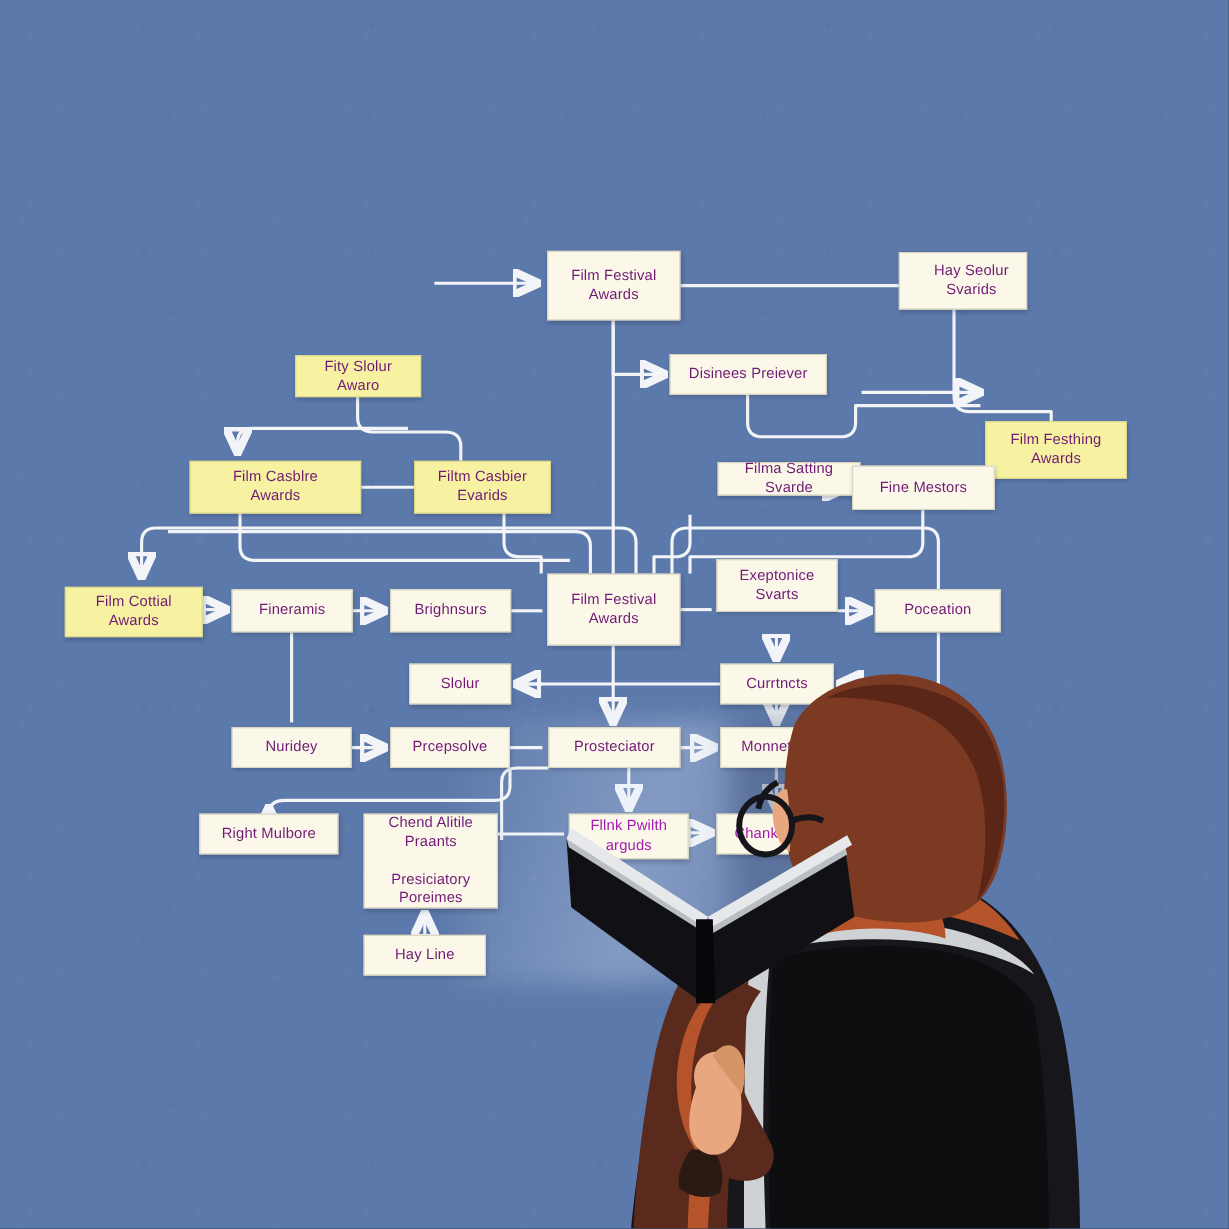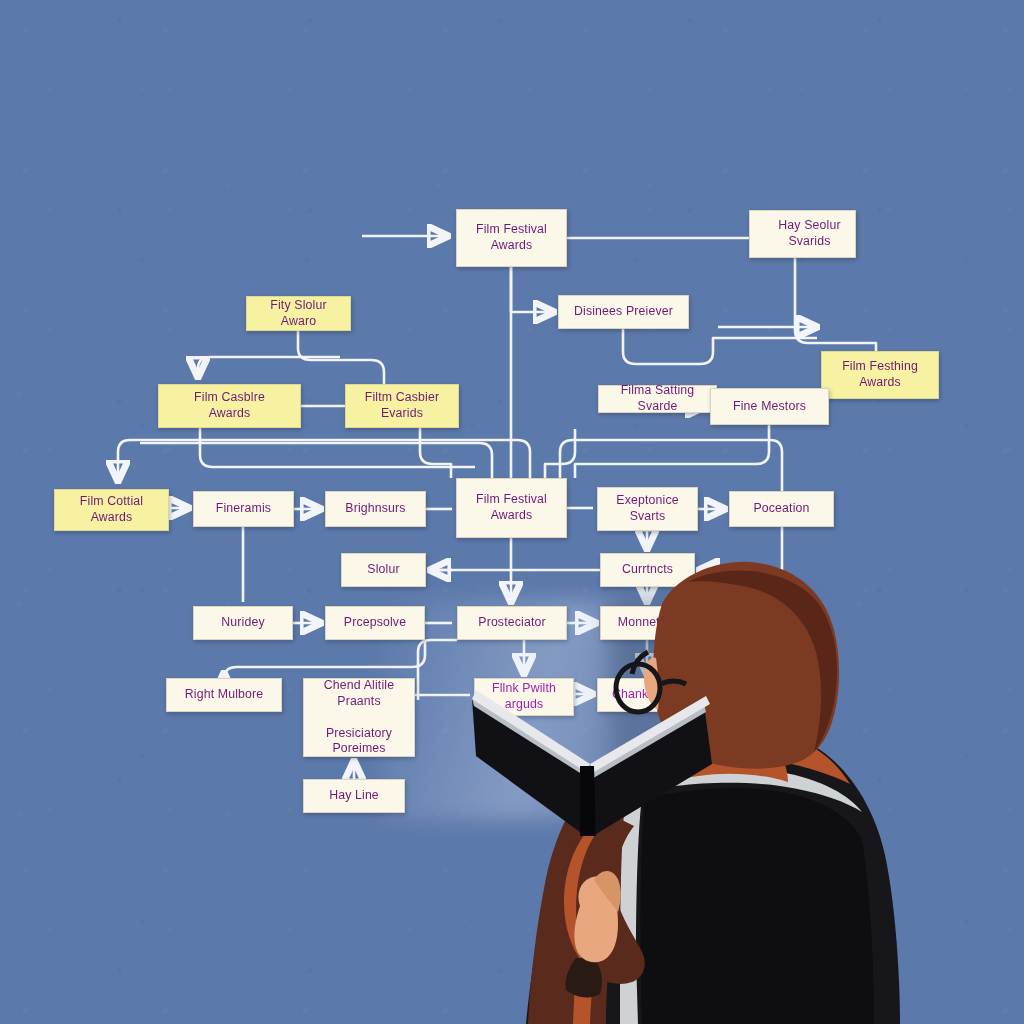--- a/index.html
+++ b/index.html
@@ -235,21 +235,21 @@
       <div class="node" style="left: 193px; top: 491px; width: 101px; height: 36px;">
         <span class="lbl">Fineramis</span>
       </div>
       <div class="node" style="left: 325px; top: 491px; width: 101px; height: 36px;">
         <span class="lbl">Brighnsurs</span>
       </div>
       <div class="node" style="left: 456px; top: 478px; width: 111px; height: 60px;">
         <span class="lbl">Film Festival
 Awards</span>
       </div>
-      <div class="node" style="left: 597px; top: 487px; width: 101px; height: 44px;">
+      <div class="node" style="left: 597px; top: 466px; width: 101px; height: 44px;">
         <span class="lbl">Exeptonice
 Svarts</span>
       </div>
       <div class="node" style="left: 729px; top: 491px; width: 105px; height: 36px;">
         <span class="lbl">Poceation</span>
       </div>
       <div class="node" style="left: 341px; top: 553px; width: 85px; height: 34px;">
         <span class="lbl">Slolur</span>
       </div>
       <div class="node" style="left: 600px; top: 553px; width: 95px; height: 34px;">

